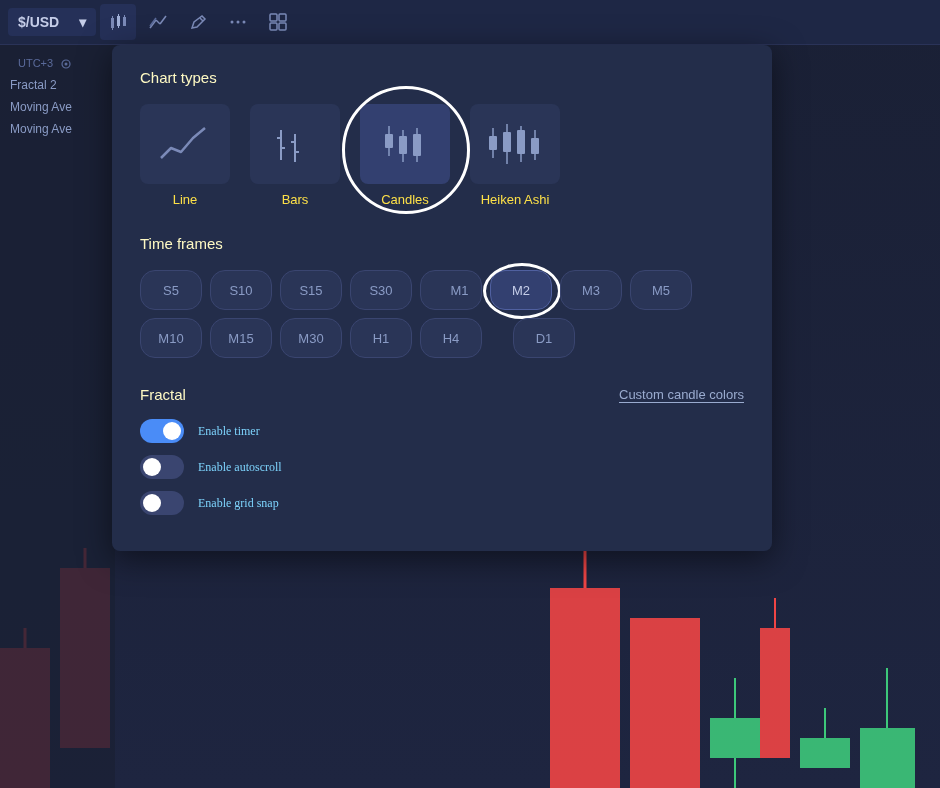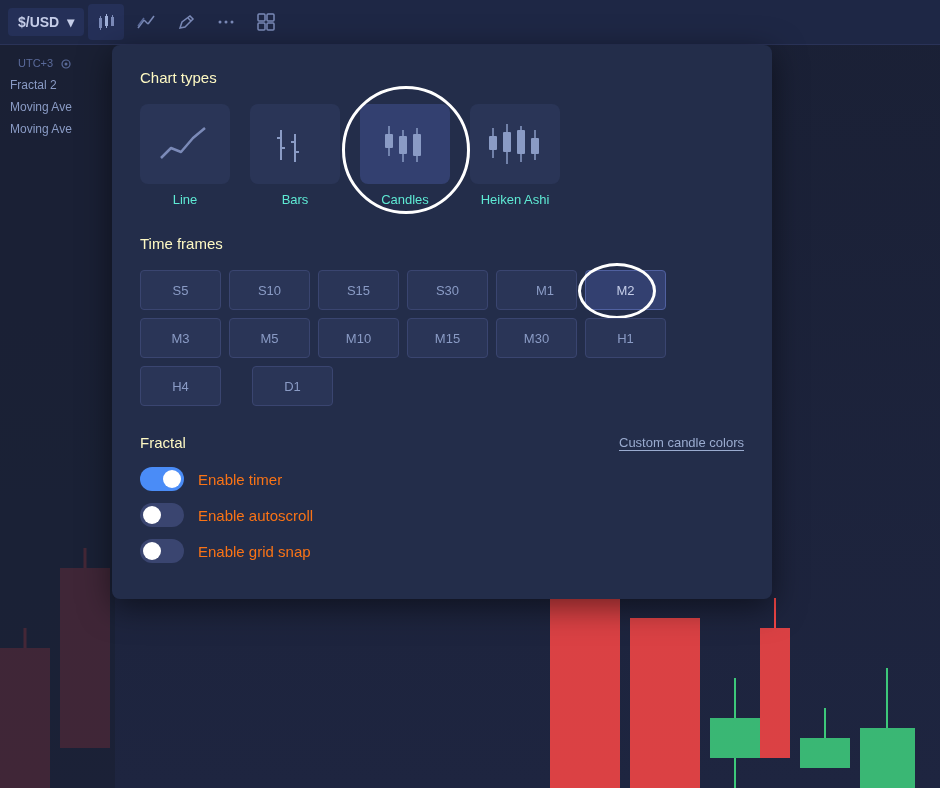--- a/index.html
+++ b/index.html
@@ -39,21 +39,21 @@
       background: #253058;
       color: #c5cde8;
       border: none;
       padding: 6px 10px;
       border-radius: 4px;
       font-size: 14px;
       font-weight: 600;
       cursor: pointer;
       display: flex;
       align-items: center;
-      gap: 8px;
+      gap: 20px;
     }
 
     .toolbar-btn {
       background: transparent;
       border: none;
       color: #7b8ab8;
       width: 36px;
       height: 36px;
       border-radius: 4px;
       cursor: pointer;
@@ -136,21 +136,21 @@
       align-items: center;
       justify-content: center;
       background: #2a3557;
     }
 
     .chart-type-icon.active {
       background: #334070;
     }
 
     .chart-type-label {
-      color: #5eead4;
+      color: #fde047;
       font-size: 13px;
     }
 
     
     .circle-highlight-candles {
       position: absolute;
       top: -18px;
       left: -18px;
       width: 128px;
       height: 128px;
@@ -165,25 +165,25 @@
       margin-bottom: 28px;
     }
 
     .timeframes-grid {
       display: flex;
       flex-wrap: wrap;
       gap: 8px;
     }
 
     .tf-btn {
-      width: 81px;
+      width: 62px;
       height: 40px;
       background: #2a3557;
       border: 1px solid #3a4570;
-      border-radius: 4px;
+      border-radius: 15px;
       color: #8a9bc5;
       font-size: 13px;
       cursor: pointer;
       display: flex;
       align-items: center;
       justify-content: center;
       position: relative;
     }
 
     .tf-btn.active {
@@ -222,22 +222,23 @@
     }
 
     .setting-row {
       display: flex;
       align-items: center;
       gap: 14px;
       margin-bottom: 12px;
     }
 
     .setting-label {
-      color: #f97316;
-      font-size: 15px;
+      color: #7dd3fc;
+      font-size: 12px;
+      font-family: Liberation Serif, serif;
     }
 
     
     .toggle {
       width: 44px;
       height: 24px;
       border-radius: 12px;
       position: relative;
       cursor: pointer;
       flex-shrink: 0;

